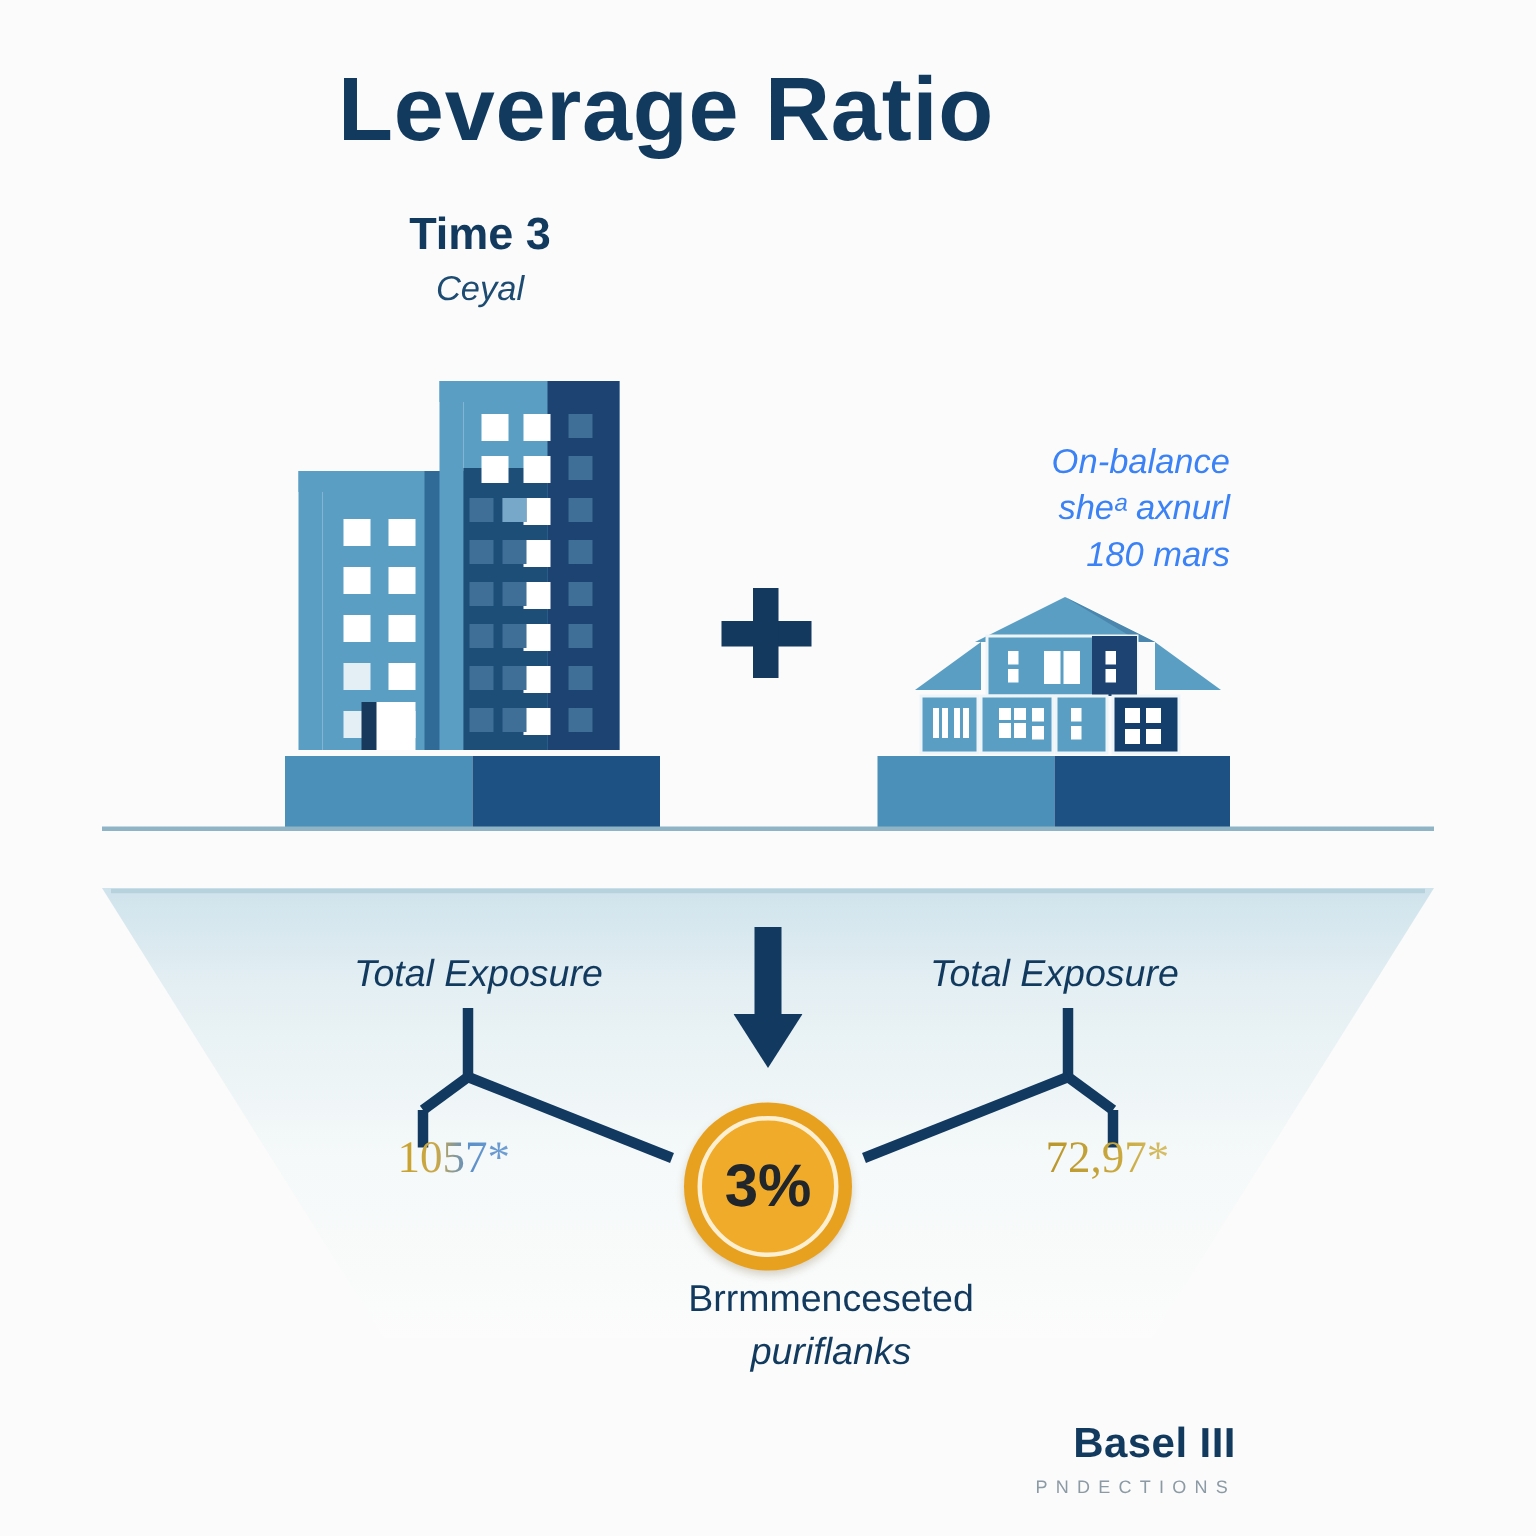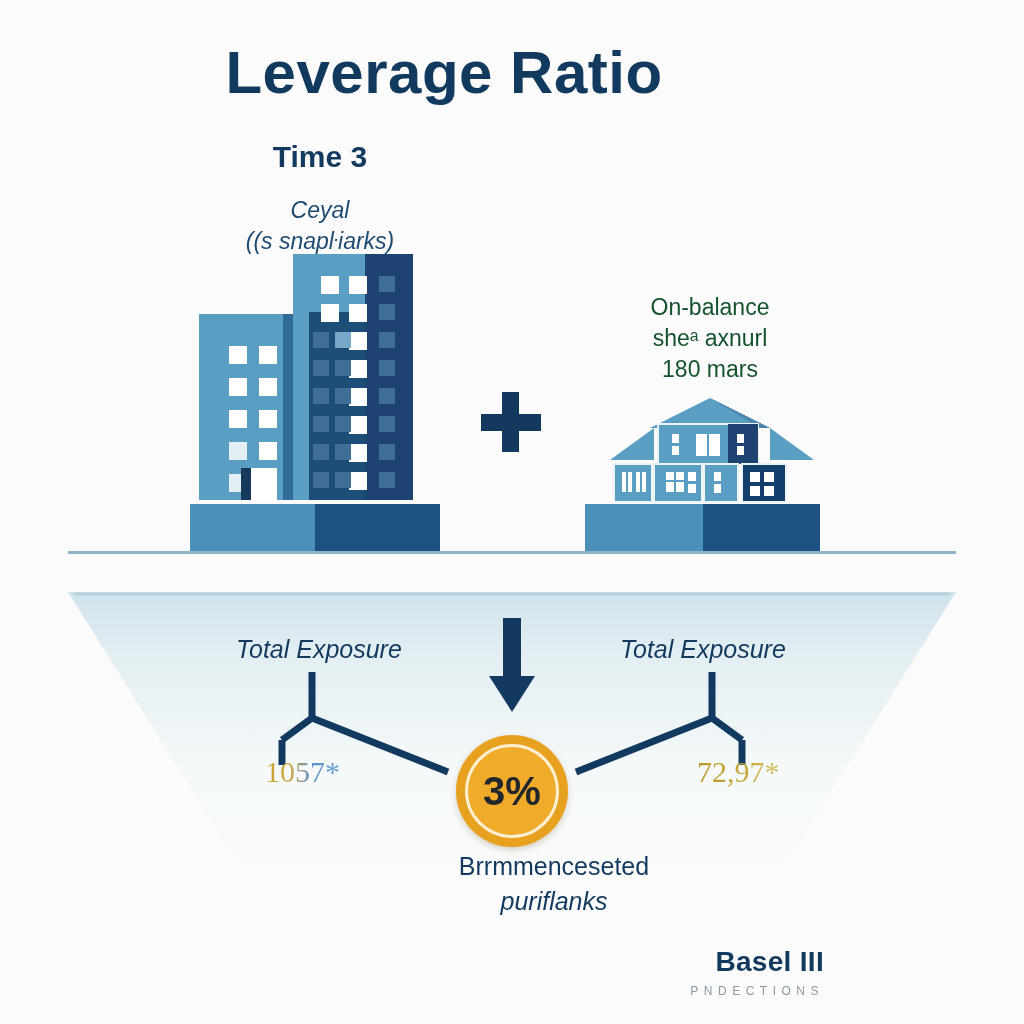--- a/index.html
+++ b/index.html
@@ -43,21 +43,21 @@
     font-size: 30px;
     font-weight: bold;
     color: #123a5e;
     display: block;
   }
   #left-caption .lc-sub {
     font-size: 23px;
     font-style: italic;
     color: #1d4b72;
     display: block;
-    margin-top: 20px;
+    margin-top: 2px;
   }
   #left-caption .lc-sub2 {
     font-size: 23px;
     font-style: italic;
     color: #1d4b72;
     display: block;
     margin-top: 1px;
   }
 
   
@@ -65,21 +65,23 @@
     position: absolute;
     top: 292px;
     left: 600px;
     width: 220px;
     text-align: center;
     line-height: 1.34;
   }
   #right-caption span {
     display: block;
     font-size: 23px;
-    color: #14532d;
+    font-style: italic;
+    color: #3b82f6;
+    text-align: right;
   }
 
   
   #plus {
     position: absolute;
     left: 481px;
     top: 392px;
     width: 60px;
     height: 60px;
   }
@@ -249,21 +251,20 @@
 </head>
 <body>
 
 <div id="canvas">
 
   <div id="title">Leverage Ratio</div>
 
   <div id="left-caption">
     <span class="lc-main">Time 3</span>
     <span class="lc-sub">Ceyal</span>
-    <span class="lc-sub2">((s snapŀiarks)</span>
   </div>
 
   <div id="right-caption">
     <span>On-balance</span>
     <span>sheᵃ axnurl</span>
     <span>180 mars</span>
   </div>
 
   <div id="towers">
     <svg width="230" height="300" viewBox="0 0 230 300">

